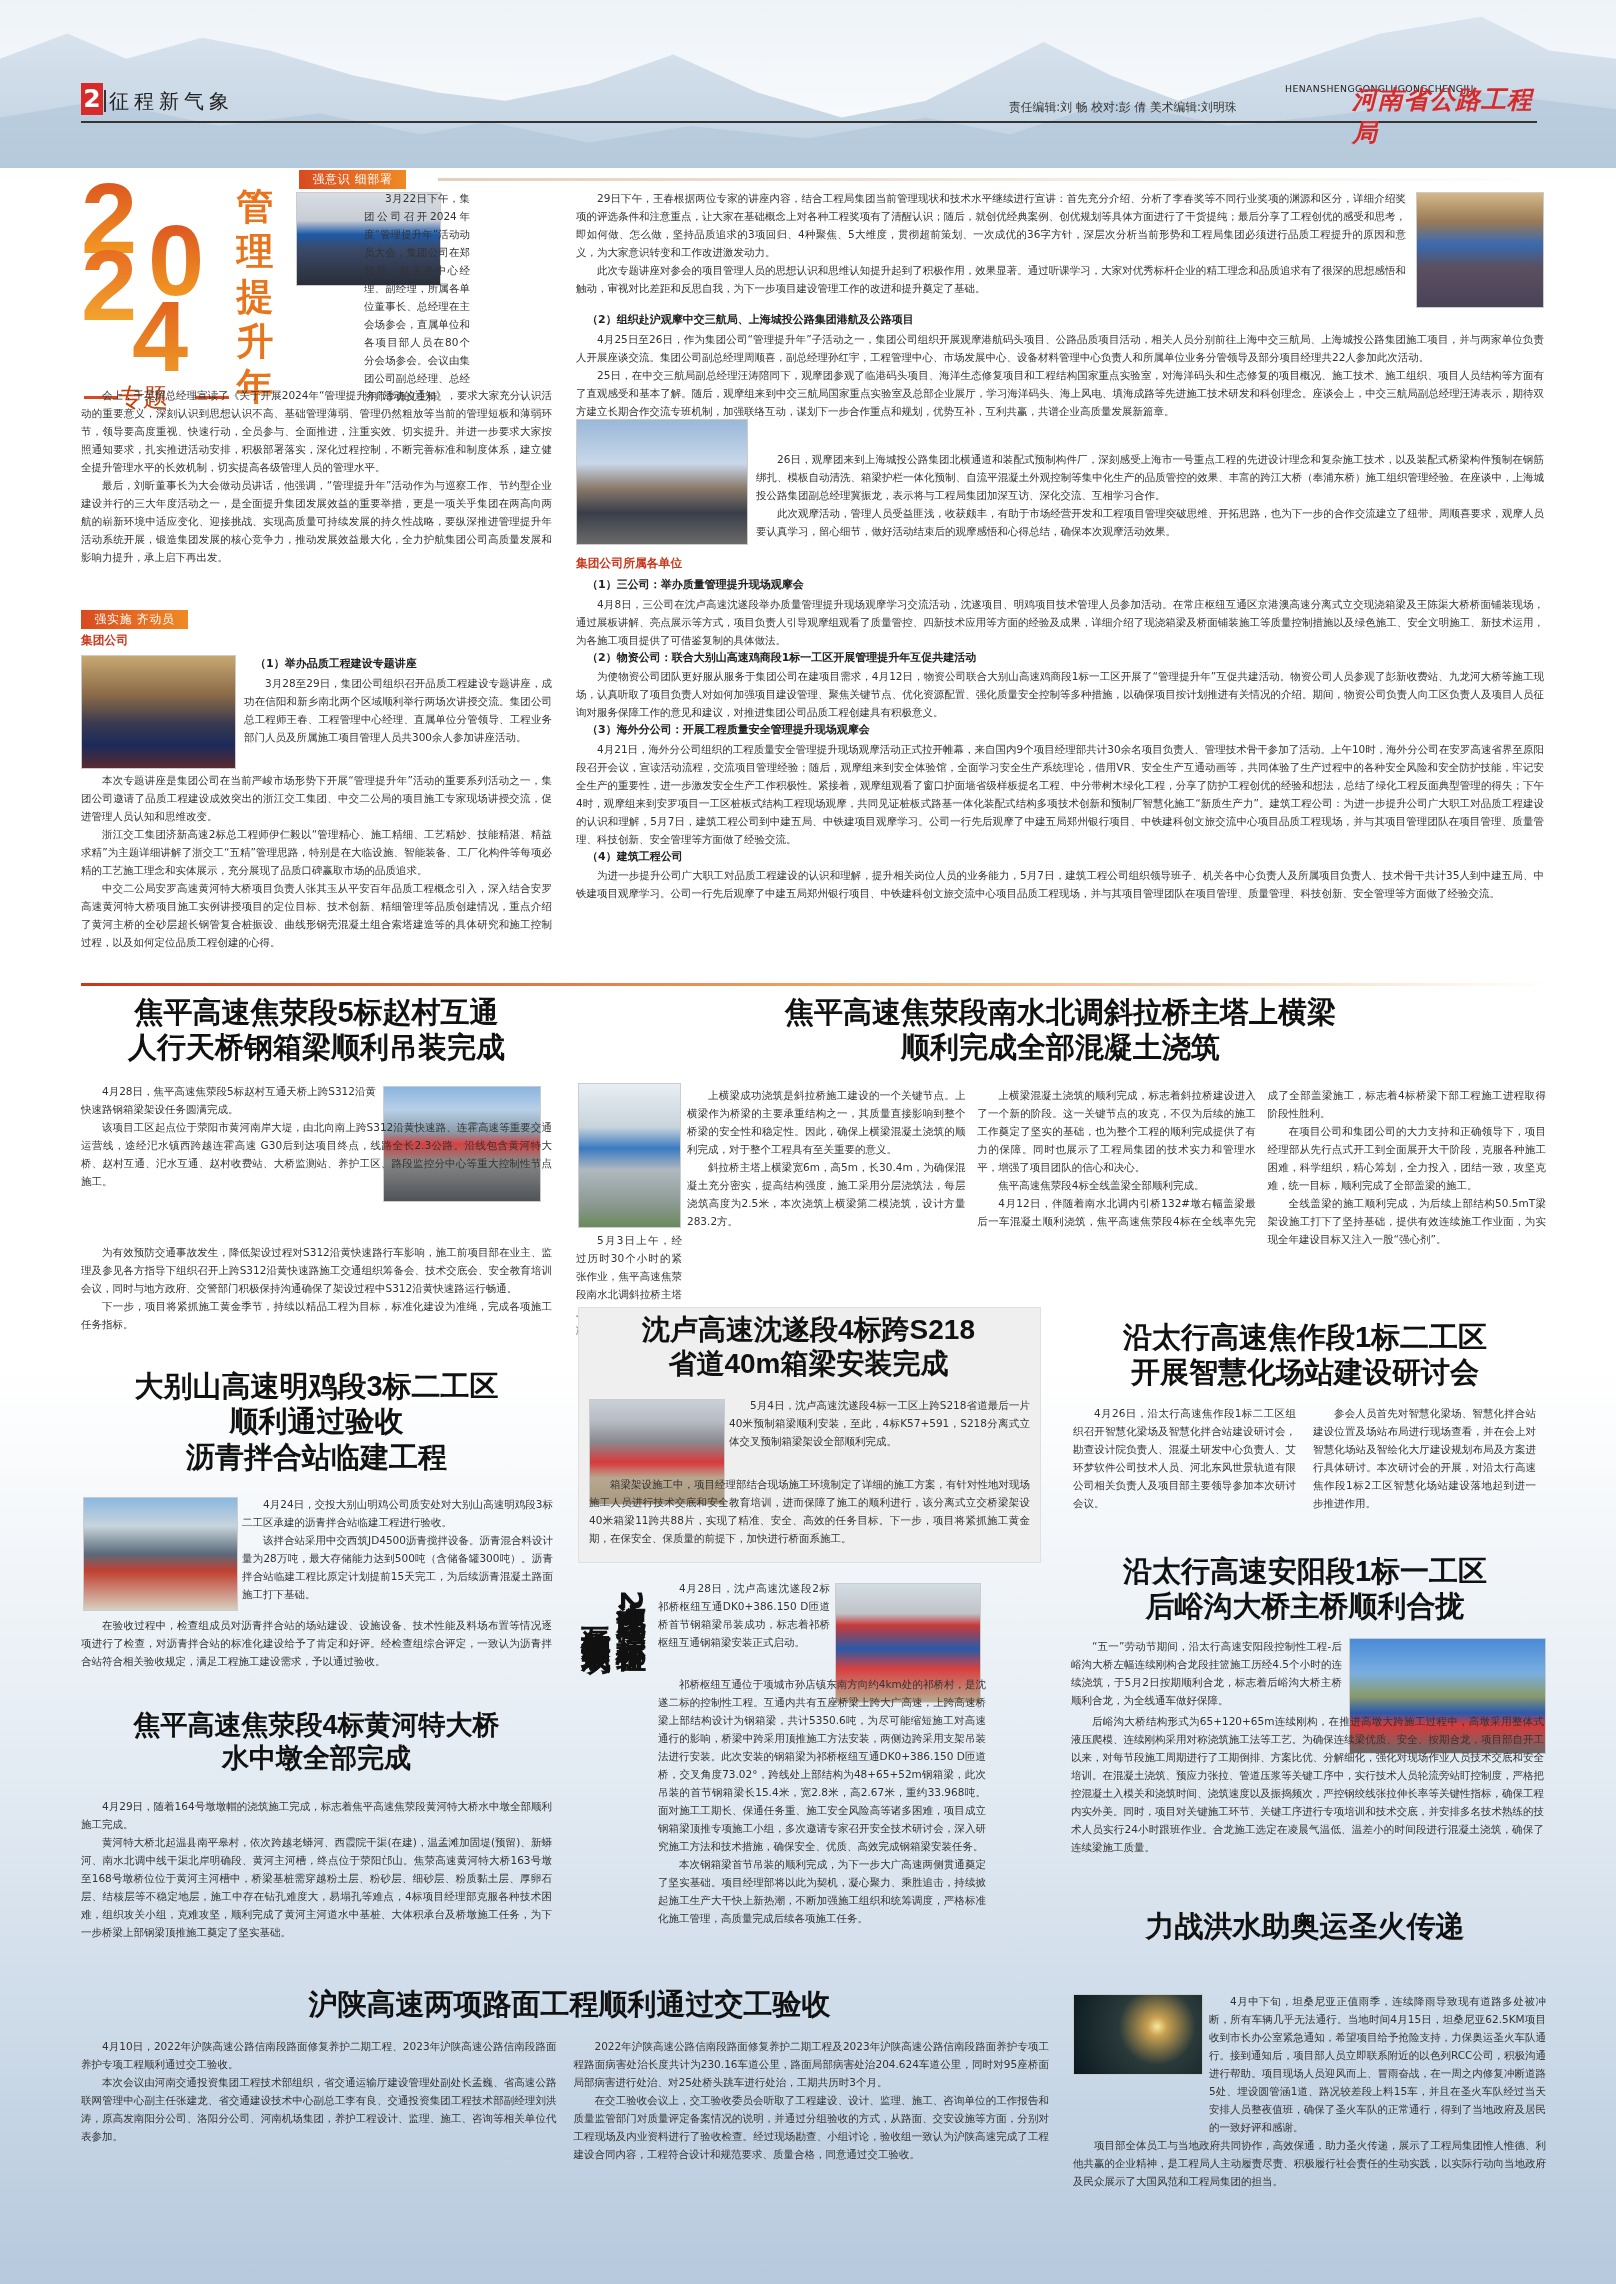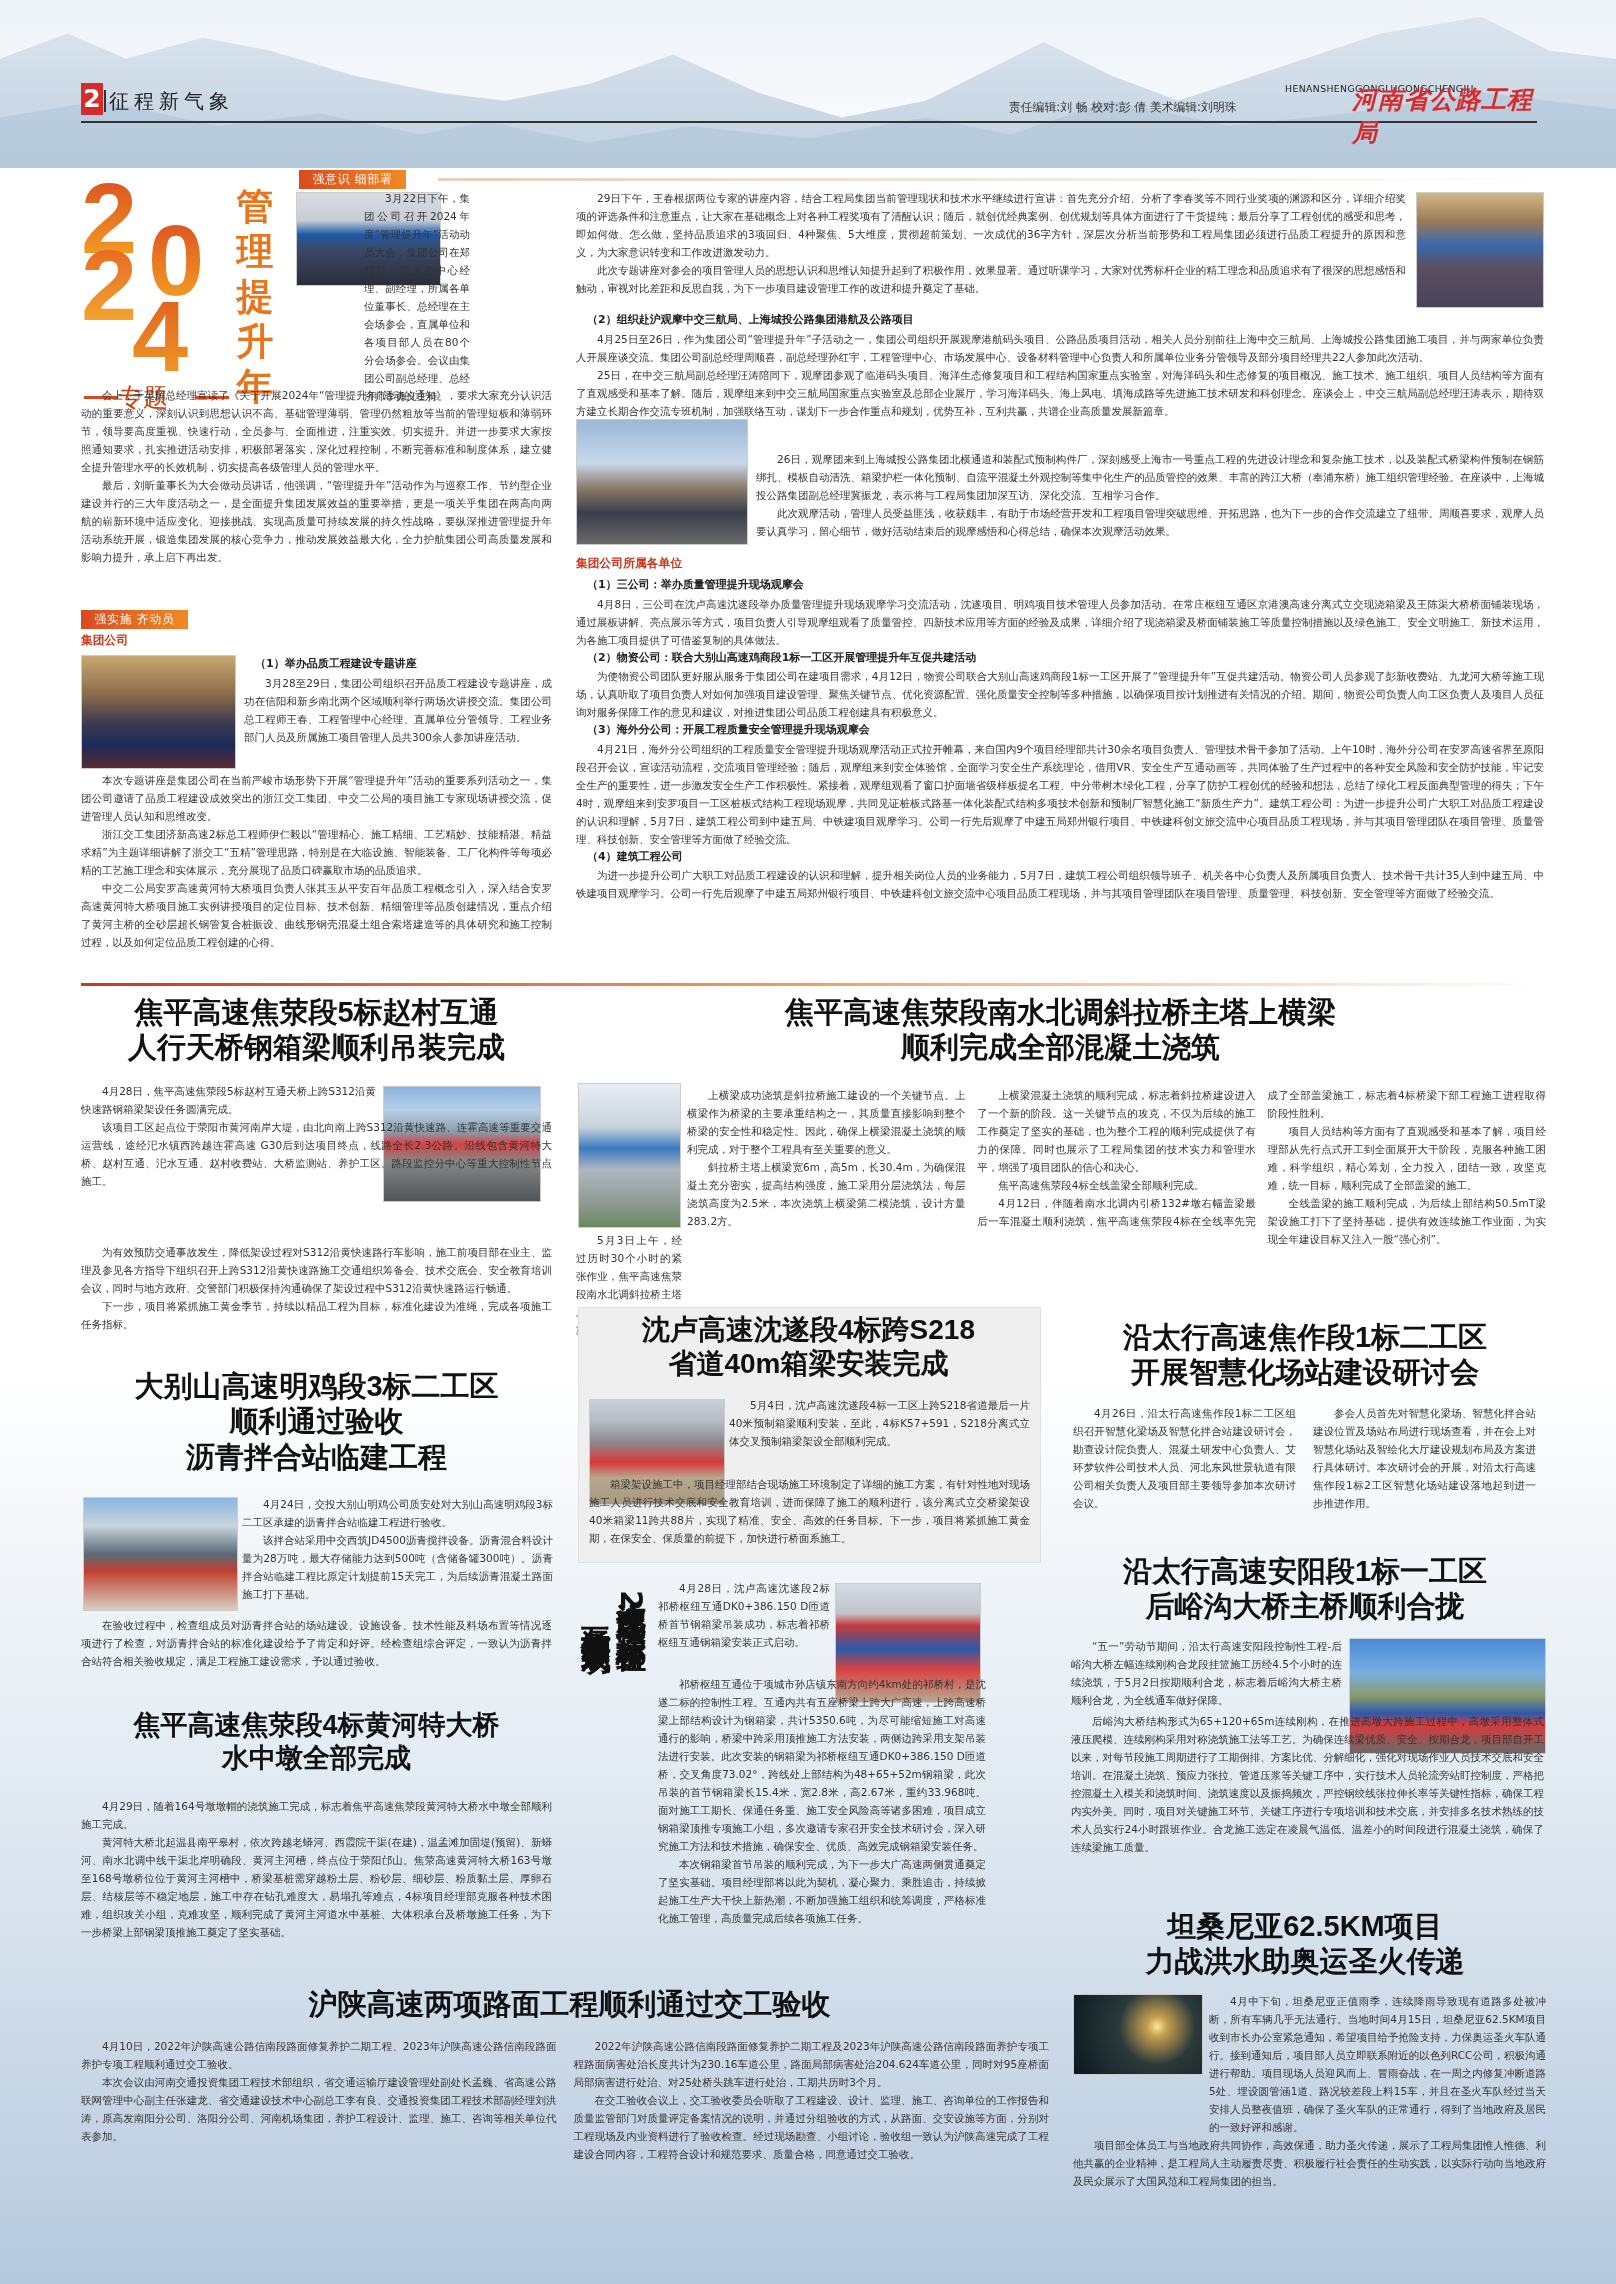--- a/index.html
+++ b/index.html
@@ -144,21 +144,21 @@
 <div class="abs" style="left:576px;top:1231px;width:106px">
   <p>5月3日上午，经过历时30个小时的紧张作业，焦平高速焦荥段南水北调斜拉桥主塔上横梁顺利完成全部混凝土浇筑。</p>
 </div>
 <div class="abs" style="left:687px;top:1086px;width:859px">
   <div class="cols2" style="column-count:3;column-gap:11.8px">
     <p>上横梁成功浇筑是斜拉桥施工建设的一个关键节点。上横梁作为桥梁的主要承重结构之一，其质量直接影响到整个桥梁的安全性和稳定性。因此，确保上横梁混凝土浇筑的顺利完成，对于整个工程具有至关重要的意义。</p>
     <p>斜拉桥主塔上横梁宽6m，高5m，长30.4m，为确保混凝土充分密实，提高结构强度，施工采用分层浇筑法，每层浇筑高度为2.5米，本次浇筑上横梁第二模浇筑，设计方量283.2方。</p>
     <p>上横梁混凝土浇筑的顺利完成，标志着斜拉桥建设进入了一个新的阶段。这一关键节点的攻克，不仅为后续的施工工作奠定了坚实的基础，也为整个工程的顺利完成提供了有力的保障。同时也展示了工程局集团的技术实力和管理水平，增强了项目团队的信心和决心。</p>
     <p>焦平高速焦荥段4标全线盖梁全部顺利完成。</p>
     <p>4月12日，伴随着南水北调内引桥132#墩右幅盖梁最后一车混凝土顺利浇筑，焦平高速焦荥段4标在全线率先完成了全部盖梁施工，标志着4标桥梁下部工程施工进程取得阶段性胜利。</p>
-    <p>项目人员结构等方面有了直观感受和基本了解，项目经理部从先行点式开工到全面展开大干阶段，克服各种施工困难，科学组织，精心筹划，全力投入，团结一致，攻坚克难，统一目标，顺利完成了全部盖梁的施工。</p>
+    <p>在项目公司和集团公司的大力支持和正确领导下，项目经理部从先行点式开工到全面展开大干阶段，克服各种施工困难，科学组织，精心筹划，全力投入，团结一致，攻坚克难，统一目标，顺利完成了全部盖梁的施工。</p>
     <p>全线盖梁的施工顺利完成，为后续上部结构50.5mT梁架设施工打下了坚持基础，提供有效连续施工作业面，为实现全年建设目标又注入一股“强心剂”。</p>
   </div>
 </div>
 
 <div class="hl" style="left:81px;top:1369px;width:471px;font-size:29px">
   <div>大别山高速明鸡段3标二工区</div>
   <div>顺利通过验收</div>
   <div>沥青拌合站临建工程</div>
 </div>
 <div class="photo" style="left:83px;top:1497px;width:155px;height:114px;background:linear-gradient(180deg,#8ab8e0 0%,#c8d4dc 25%,#5a6a7a 50%,#c04030 65%,#d8d0c0 100%)"></div>
@@ -218,21 +218,20 @@
 </div>
 <div class="photo" style="left:1349px;top:1638px;width:197px;height:116px;background:linear-gradient(180deg,#4a8ad8 0%,#78aee0 30%,#8a9a6a 50%,#2a5ab0 65%,#d83a3a 75%,#6a6a6a 100%)"></div>
 <div class="abs" style="left:1071px;top:1637px;width:271px">
   <p>“五一”劳动节期间，沿太行高速安阳段控制性工程-后峪沟大桥左幅连续刚构合龙段挂篮施工历经4.5个小时的连续浇筑，于5月2日按期顺利合龙，标志着后峪沟大桥主桥顺利合龙，为全线通车做好保障。</p>
 </div>
 <div class="abs" style="left:1071px;top:1712px;width:473px">
   <p>后峪沟大桥结构形式为65+120+65m连续刚构，在推进高墩大跨施工过程中，高墩采用整体式液压爬模、连续刚构采用对称浇筑施工法等工艺。为确保连续梁优质、安全、按期合龙，项目部自开工以来，对每节段施工周期进行了工期倒排、方案比优、分解细化，强化对现场作业人员技术交底和安全培训。在混凝土浇筑、预应力张拉、管道压浆等关键工序中，实行技术人员轮流旁站盯控制度，严格把控混凝土入模关和浇筑时间、浇筑速度以及振捣频次，严控钢绞线张拉伸长率等关键性指标，确保工程内实外美。同时，项目对关键施工环节、关键工序进行专项培训和技术交底，并安排多名技术熟练的技术人员实行24小时跟班作业。合龙施工选定在凌晨气温低、温差小的时间段进行混凝土浇筑，确保了连续梁施工质量。</p>
 </div>
 
 <div class="hl" style="left:1061px;top:1909px;width:488px;font-size:29px">
-  <div>坦桑尼亚62.5KM项目</div>
   <div>力战洪水助奥运圣火传递</div>
 </div>
 <div class="photo" style="left:1073px;top:1994px;width:130px;height:81px;background:radial-gradient(circle at 65% 40%,#f8e8a0 0%,#c8a050 10%,#2a3a3a 40%,#0a1820 100%)"></div>
 <div class="abs" style="left:1073px;top:1992px;width:473px">
   <p style="margin-left:136px">4月中下旬，坦桑尼亚正值雨季，连续降雨导致现有道路多处被冲断，所有车辆几乎无法通行。当地时间4月15日，坦桑尼亚62.5KM项目收到市长办公室紧急通知，希望项目给予抢险支持，力保奥运圣火车队通行。接到通知后，项目部人员立即联系附近的以色列RCC公司，积极沟通进行帮助。项目现场人员迎风而上、冒雨奋战，在一周之内修复冲断道路5处、埋设圆管涵1道、路况较差段上料15车，并且在圣火车队经过当天安排人员整夜值班，确保了圣火车队的正常通行，得到了当地政府及居民的一致好评和感谢。</p>
   <p>项目部全体员工与当地政府共同协作，高效保通，助力圣火传递，展示了工程局集团惟人惟德、利他共赢的企业精神，是工程局人主动履责尽责、积极履行社会责任的生动实践，以实际行动向当地政府及民众展示了大国风范和工程局集团的担当。</p>
 </div>
 
 <div class="hl" style="left:81px;top:1987px;width:977px;font-size:29px">沪陕高速两项路面工程顺利通过交工验收</div>
 <div class="abs cols2" style="left:81px;top:2037px;width:968px">

